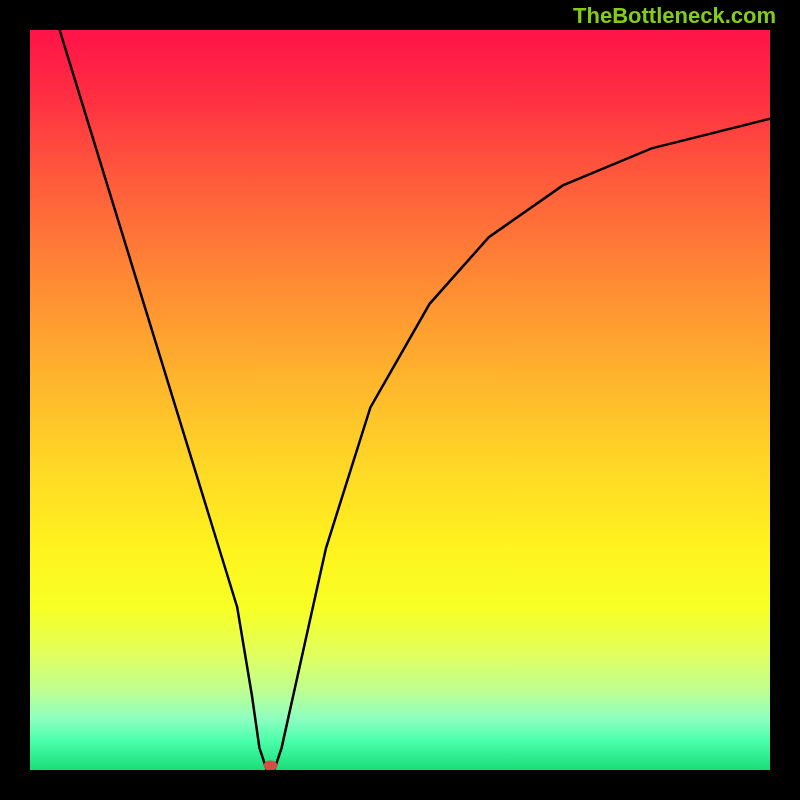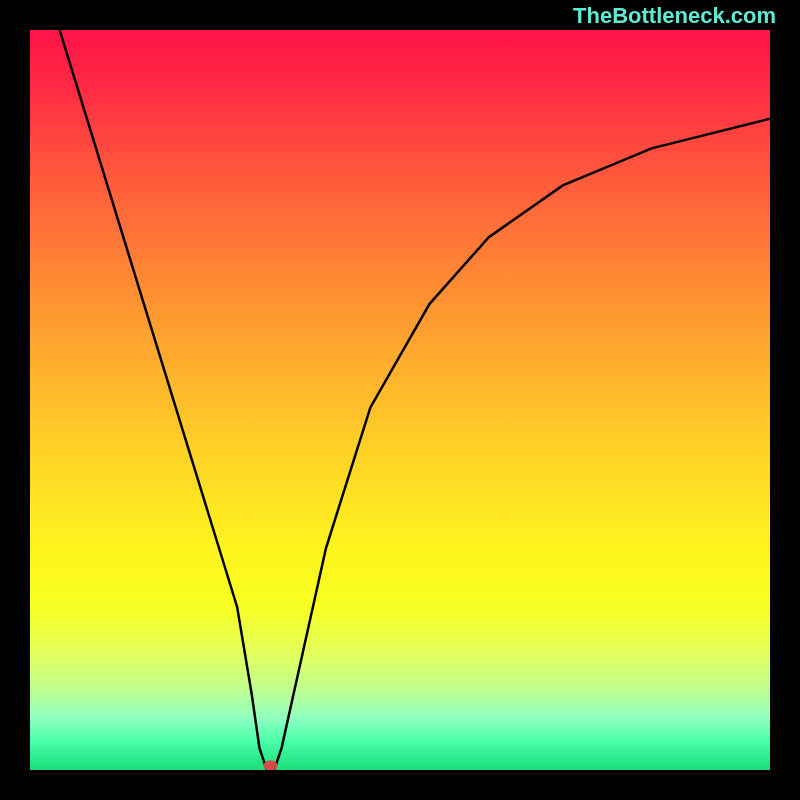--- a/index.html
+++ b/index.html
@@ -8,21 +8,21 @@
     width: 800px;
     height: 800px;
     background: #000;
     position: relative;
     font-family: Arial, sans-serif;
   }
   .watermark {
     position: absolute;
     top: 3px;
     right: 24px;
-    color: #5eead4;
+    color: #84cc16;
     font-size: 22px;
     font-weight: bold;
     z-index: 10;
   }
   .plot-area {
     position: absolute;
     left: 30px;
     top: 30px;
     width: 740px;
     height: 740px;

